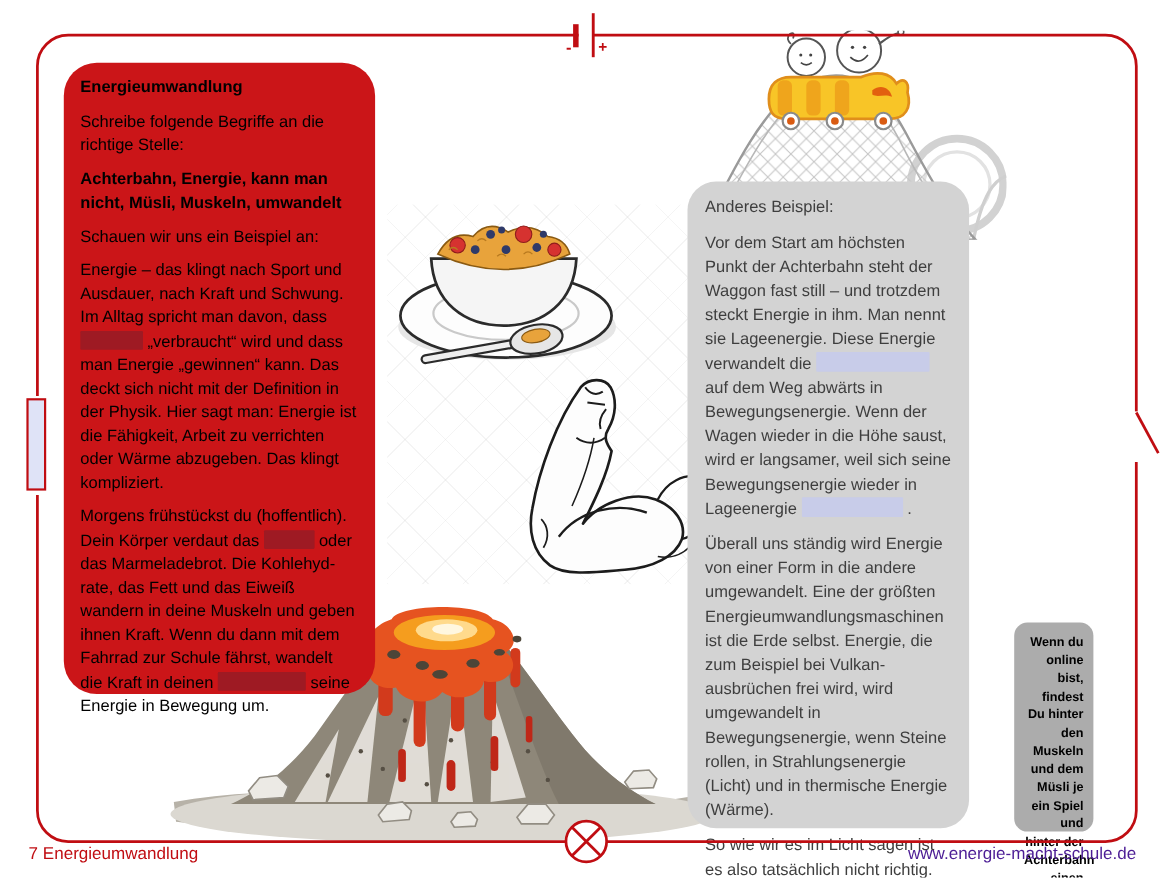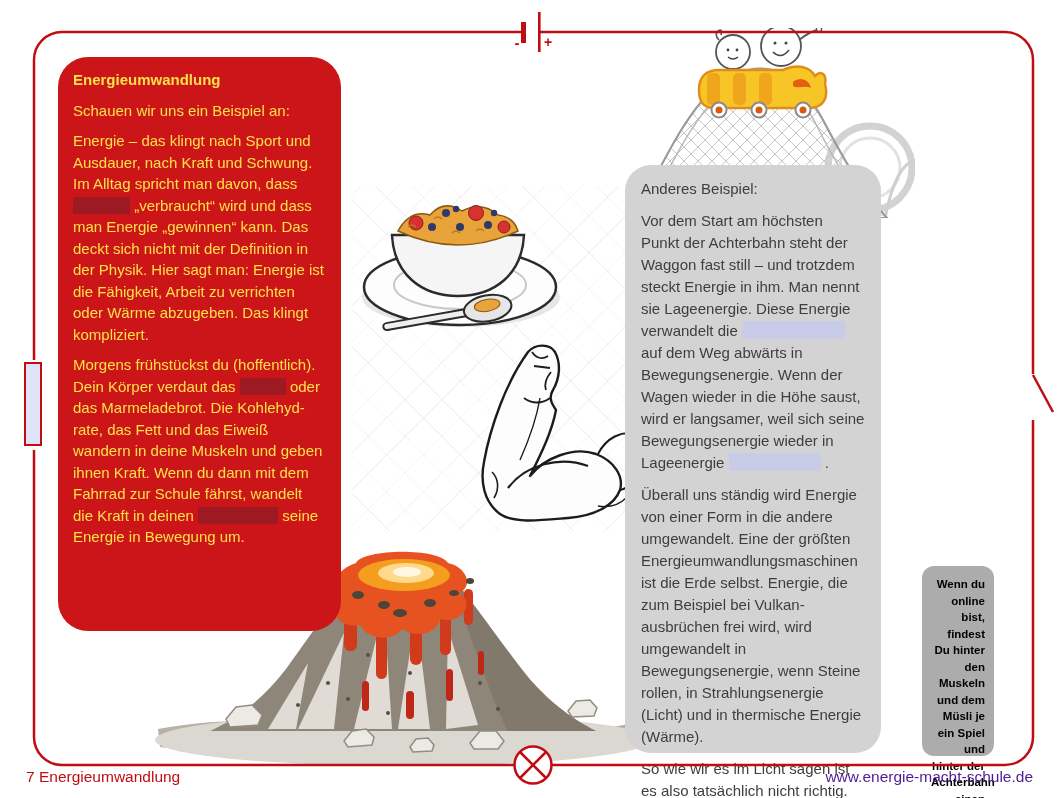--- a/index.html
+++ b/index.html
@@ -8,21 +8,21 @@
   .abs{position:absolute;}
 
   
   .watermark{left:352px;top:186px;width:290px;height:345px;
     background:
       repeating-linear-gradient(45deg, rgba(190,190,190,.16) 0 1px, transparent 1px 26px),
       repeating-linear-gradient(-45deg, rgba(190,190,190,.16) 0 1px, transparent 1px 26px);}
 
   
   .red-box{left:58px;top:57px;width:283px;height:574px;background:#CB1518;border-radius:30px;
-    color:#fde047;font-size:15px;line-height:21.5px;box-sizing:border-box;padding:12px 15px;}
+    color:#000000;font-size:15px;line-height:21.5px;box-sizing:border-box;padding:12px 15px;}
   .red-box p{margin:0 0 9px 0;}
   .red-box .title{font-weight:bold;}
   .red-box .bank{font-weight:bold;line-height:22px;}
   .blank{display:inline-block;vertical-align:-3px;border-radius:1px;}
   .rb{background:#9E1A23;height:17px;}
   .b1{width:57px;} .b2{width:46px;} .b3{width:80px;}
 
   
   .gray-box{left:625px;top:165px;width:256px;height:588px;background:#D3D3D3;border-radius:26px;
     color:#3E3E3E;font-size:15px;line-height:22px;box-sizing:border-box;padding:13px 16px;}
@@ -183,20 +183,22 @@
         <path d="M196,208 l8,-10 l14,-2 l8,8 l-2,8 l-24,2 z"></path>
         <path d="M322,210 l10,-12 l16,0 l8,10 l-6,8 l-24,0 z"></path>
         <path d="M420,178 l8,-10 l14,-1 l7,8 l-3,8 l-22,1 z"></path>
         <path d="M262,214 l6,-8 l12,-1 l6,7 l-2,6 l-19,1 z"></path>
       </g>
     </svg>
   </div>
 
   <div class="abs red-box">
     <p class="title">Energieumwandlung</p>
+    <p>Schreibe folgende Begriffe an die richti­ge Stelle:</p>
+    <p class="bank">Achterbahn, Energie, kann man nicht, Müsli, Muskeln, umwandelt</p>
     <p>Schauen wir uns ein Beispiel an:</p>
     <p><span>Energie – das klingt nach Sport und Ausdauer, nach Kraft und Schwung. Im Alltag spricht man davon, dass</span>
       <span class="blank rb b1"></span>
       <span>„verbraucht“ wird und dass man Energie „gewinnen“ kann. Das deckt sich nicht mit der Definition in der Physik. Hier sagt man: Energie ist die Fähigkeit, Ar­beit zu verrichten oder Wärme abzuge­ben. Das klingt kompliziert.</span></p>
     <p><span>Morgens frühstückst du (hoffentlich). Dein Körper verdaut das</span>
       <span class="blank rb b2"></span>
       <span>oder das Marmeladebrot. Die Kohlehyd­rate, das Fett und das Eiweiß wandern in deine Muskeln und geben ihnen Kraft. Wenn du dann mit dem Fahrrad zur Schule fährst, wandelt die Kraft in dei­nen</span>
       <span class="blank rb b3"></span>
       <span>seine Energie in Bewegung um.</span></p>
   </div>

